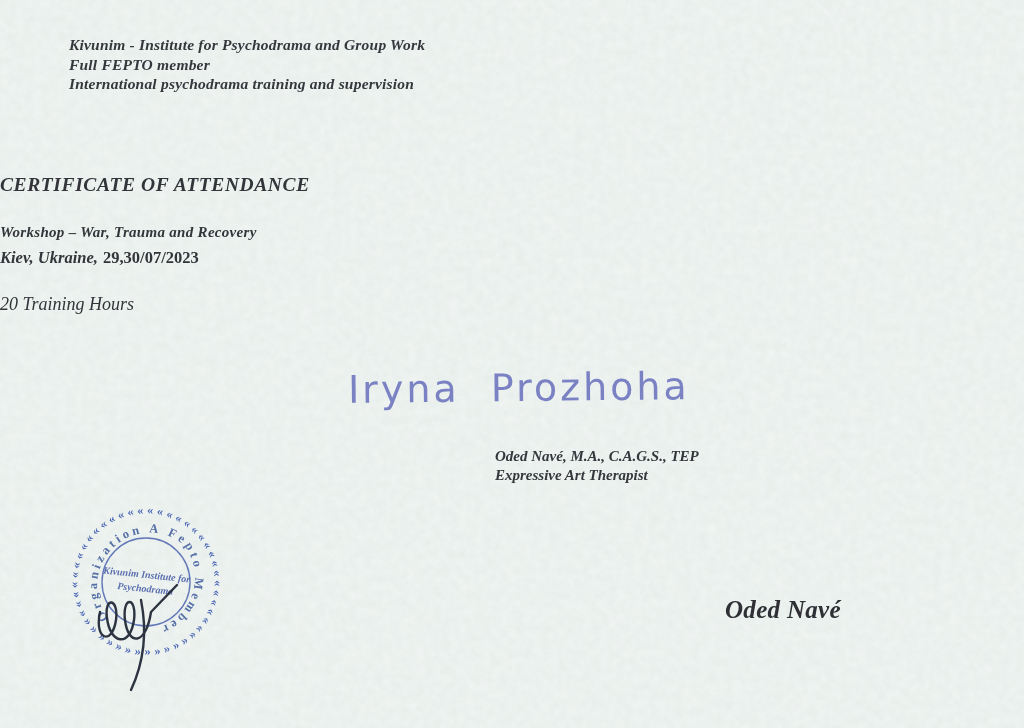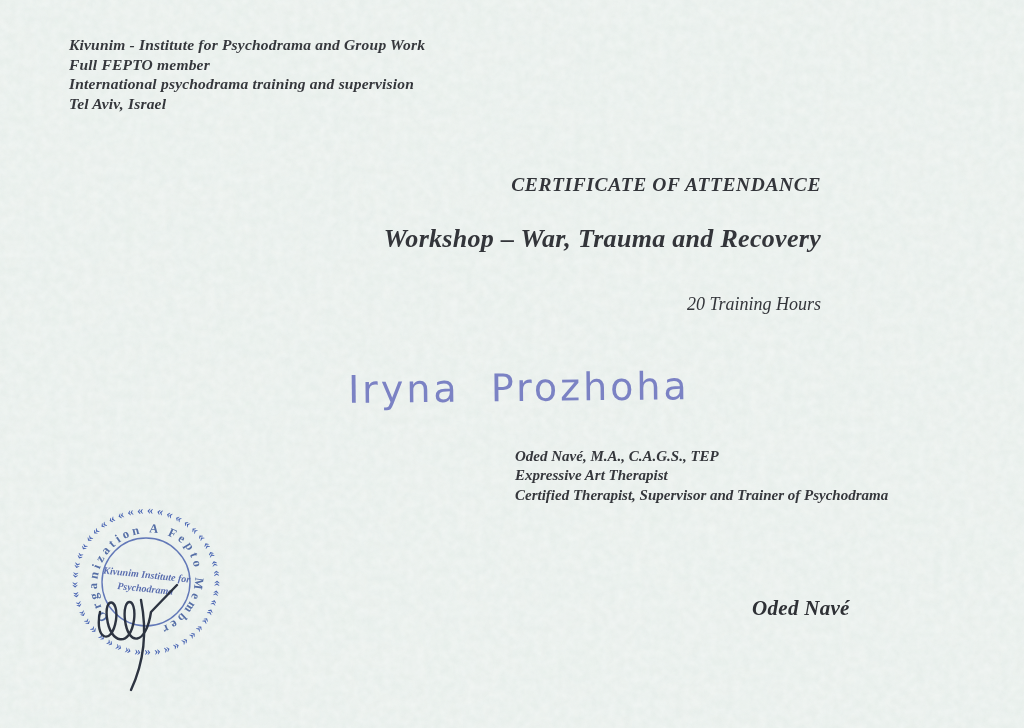--- a/index.html
+++ b/index.html
@@ -25,31 +25,31 @@
     left: 39px; top: 35px;
     font-size: 15.5px; line-height: 19.6px;
     font-weight: bold; font-style: italic;
     color: #35373c;
     letter-spacing: 0.2px;
     margin-left: 30px;
   }
 
   
   .centered {
-    left: 0; width: 821px; text-align: right;
+    left: 0; width: 821px; text-align: left;
     color: #33353a;
   }
   .cert-title {
     top: 174px;
     font-size: 19.5px; font-weight: bold; font-style: italic;
     letter-spacing: 0.6px;
   }
   .workshop-name {
     top: 224px;
-    font-size: 26px; font-weight: bold; font-style: italic;
+    font-size: 15px; font-weight: bold; font-style: italic;
     letter-spacing: 0.3px;
   }
   .workshop-meta {
     top: 248px;
     font-size: 16.5px; font-weight: bold;
   }
   .workshop-meta .loc { font-style: italic; margin-right: 5px; }
   .workshop-meta .dates { font-style: normal; }
   .training-hours {
     top: 294px;
@@ -66,27 +66,26 @@
     transform: rotate(-0.6deg);
     white-space: nowrap;
   }
 
   
   .credentials {
     left: 495px; top: 447px;
     font-size: 15px; line-height: 19.4px;
     font-weight: bold; font-style: italic;
     color: #35373c;
-    margin-left: 20px;
   }
 
   
   .printed-name {
-    left: 752px; top: 596px;
-    font-size: 21px; font-weight: bold; font-style: italic;
+    left: 725px; top: 596px;
+    font-size: 25px; font-weight: bold; font-style: italic;
     color: #2e3035;
     letter-spacing: 0.3px;
   }
 
   
   .stamp {
     position: absolute; left: 58px; top: 494px;
     z-index: 3;
   }
   .stamp text { font-family: "Liberation Serif", serif; }
@@ -115,34 +114,35 @@
     </defs>
     <rect x="0" y="0" width="1024" height="728" fill="#e9efec"></rect>
     <rect x="0" y="0" width="1024" height="728" filter="url(#blotch)" opacity="0.75"></rect>
     <rect x="0" y="0" width="1024" height="728" filter="url(#grain)" opacity="0.55"></rect>
   </svg>
 
   <div class="layer letterhead">
     <div>Kivunim - Institute for Psychodrama and Group Work</div>
     <div>Full FEPTO member</div>
     <div>International psychodrama training and supervision</div>
-    <div>Tel Aviv, Israel</div>
   </div>
 
   <div class="layer centered cert-title">CERTIFICATE OF ATTENDANCE</div>
 
   <div class="layer centered workshop-name">Workshop – War, Trauma and Recovery</div>
+  <div class="layer centered workshop-meta">
+    <span class="loc">Kiev, Ukraine,</span><span class="dates">29,30/07/2023</span>
+  </div>
   <div class="layer centered training-hours">20 Training Hours</div>
 
   <div class="layer participant-name">Iryna Prozhoha</div>
 
   <div class="layer credentials">
     <div>Oded Navé, M.A., C.A.G.S., TEP</div>
     <div>Expressive Art Therapist</div>
-    <div>Certified Therapist, Supervisor and Trainer of Psychodrama</div>
   </div>
 
   <div class="layer printed-name">Oded Navé</div>
 
   <svg class="stamp" width="185" height="212" viewBox="0 0 185 212" xmlns="http://www.w3.org/2000/svg">
     <defs>
 
       <path id="ringPath" d="M 50.5 124.5 A 53 53 0 0 1 125.5 50.5 A 53 53 0 0 1 50.5 124.5" fill="none"></path>
       <path id="chevronPath" d="M 39.9 136.1 A 68 68 0 0 1 136.1 39.9 A 68 68 0 0 1 39.9 136.1" fill="none"></path>
     </defs>

